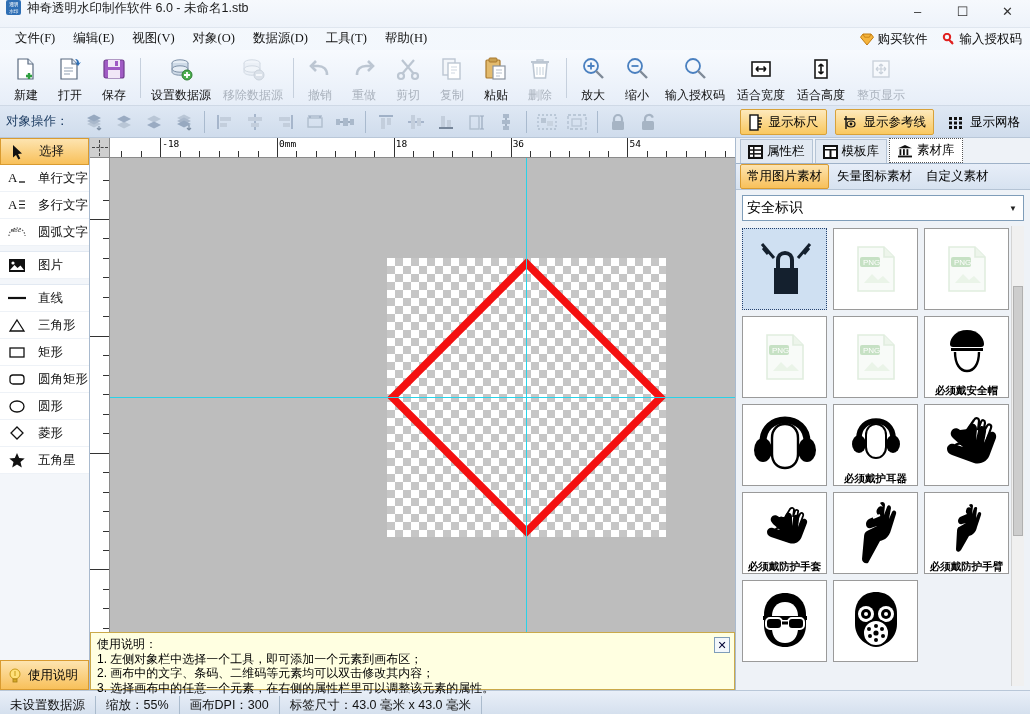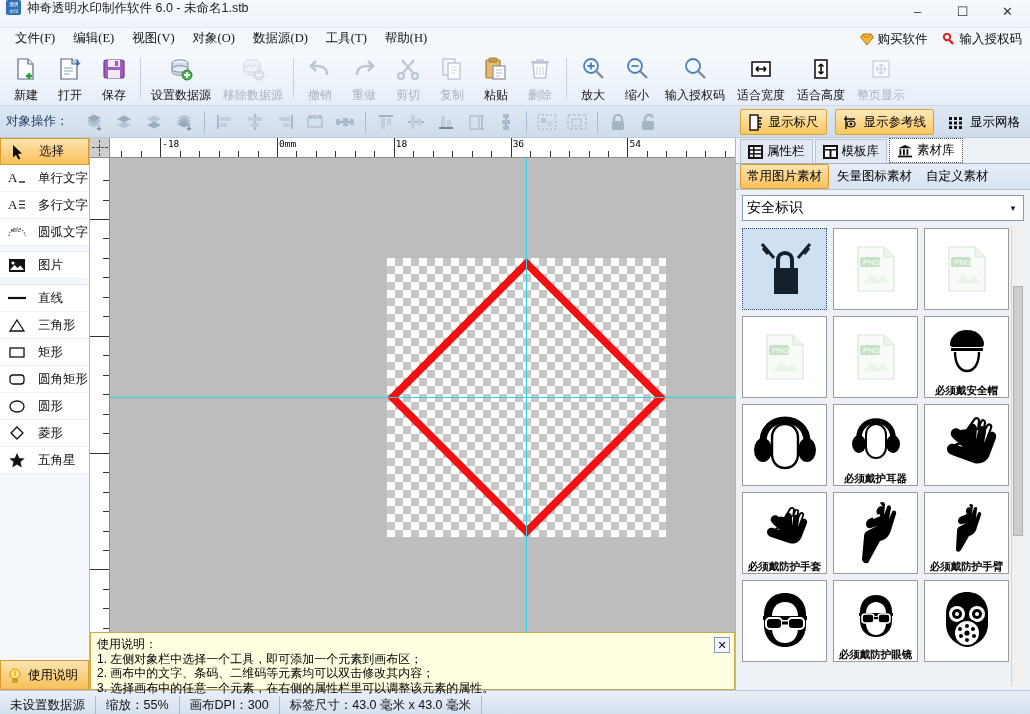--- a/index.html
+++ b/index.html
@@ -997,33 +997,20 @@
                   <path d="M32 12c-8 0-13 6-13 14v12c0 9 5 15 13 15s13-6 13-15V26c0-8-5-14-13-14z" fill="#fff"></path>
                   <path d="M10 26h44v4H10z" fill="#000"></path>
                   <rect x="13" y="28" width="16" height="11" rx="4" fill="#000" stroke="#fff" stroke-width="2"></rect>
                   <rect x="35" y="28" width="16" height="11" rx="4" fill="#000" stroke="#fff" stroke-width="2"></rect>
                   <path d="M29 33h6" stroke="#000" stroke-width="3"></path>
                 </svg>
             </span>
             <span class="cap"></span>
           </div>
 
-          <div class="cell">
-            <span>
-              <svg width="50" height="48" viewBox="0 0 50 48" style="margin-bottom:10px">
-                  <path d="M25 3C15 3 9 10 9 20v8c0 10 6 17 16 17s16-7 16-17v-8c0-10-6-17-16-17z" fill="#000"></path>
-                  <path d="M25 10c-6 0-10 5-10 11v10c0 7 4 12 10 12s10-5 10-12V21c0-6-4-11-10-11z" fill="#fff"></path>
-                  <path d="M8 21h34v3H8z" fill="#000"></path>
-                  <rect x="11" y="22" width="12" height="9" rx="3" fill="#000" stroke="#fff" stroke-width="1.6"></rect>
-                  <rect x="27" y="22" width="12" height="9" rx="3" fill="#000" stroke="#fff" stroke-width="1.6"></rect>
-                  <path d="M23 26h4" stroke="#000" stroke-width="2.4"></path>
-                </svg>
-            </span>
-            <span class="cap">必须戴防护眼镜</span>
-          </div>
 
           <div class="cell">
             <span>
               <svg width="62" height="62" viewBox="0 0 62 62">
                   <path d="M31 2C18 2 10 11 10 24v10c0 12 9 22 21 22s21-10 21-22V24C52 11 44 2 31 2z" fill="#000"></path>
                   <circle cx="21" cy="24" r="8" fill="#fff"></circle>
                   <circle cx="21" cy="24" r="5" fill="#000"></circle>
                   <circle cx="21" cy="24" r="2" fill="#fff"></circle>
                   <circle cx="41" cy="24" r="8" fill="#fff"></circle>
                   <circle cx="41" cy="24" r="5" fill="#000"></circle>

